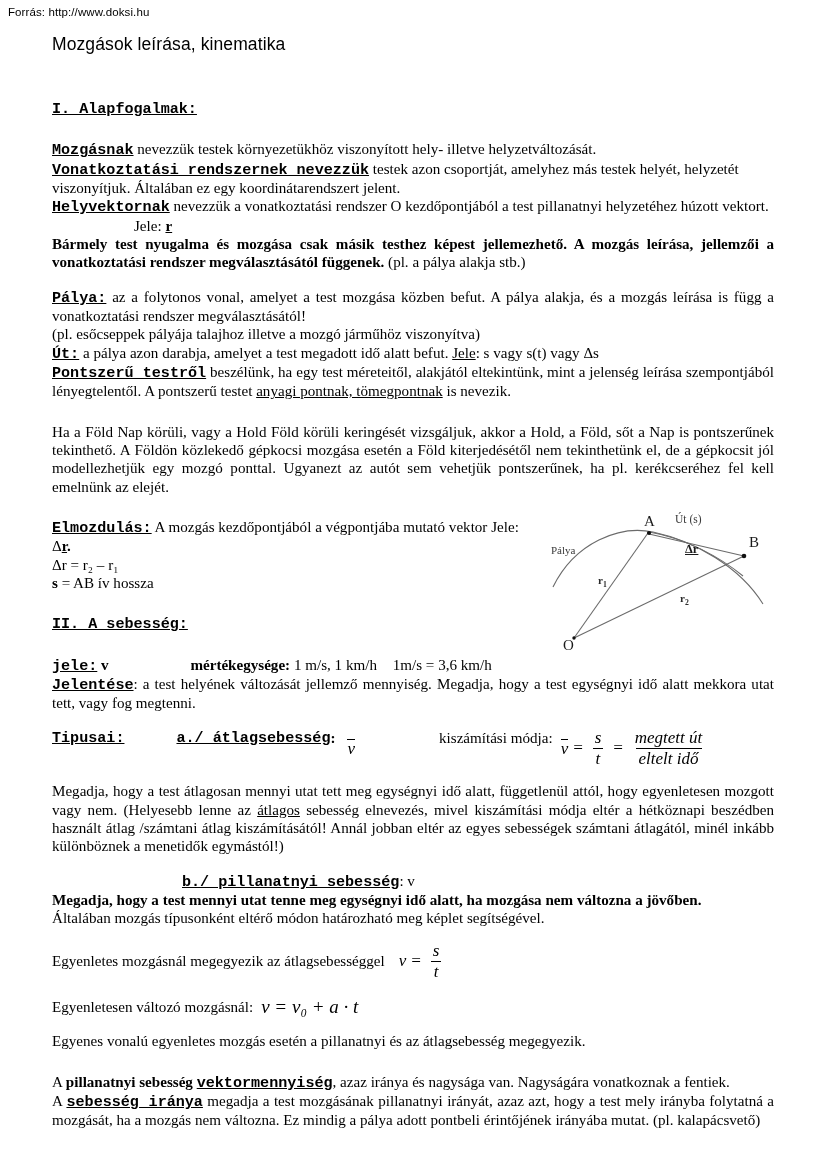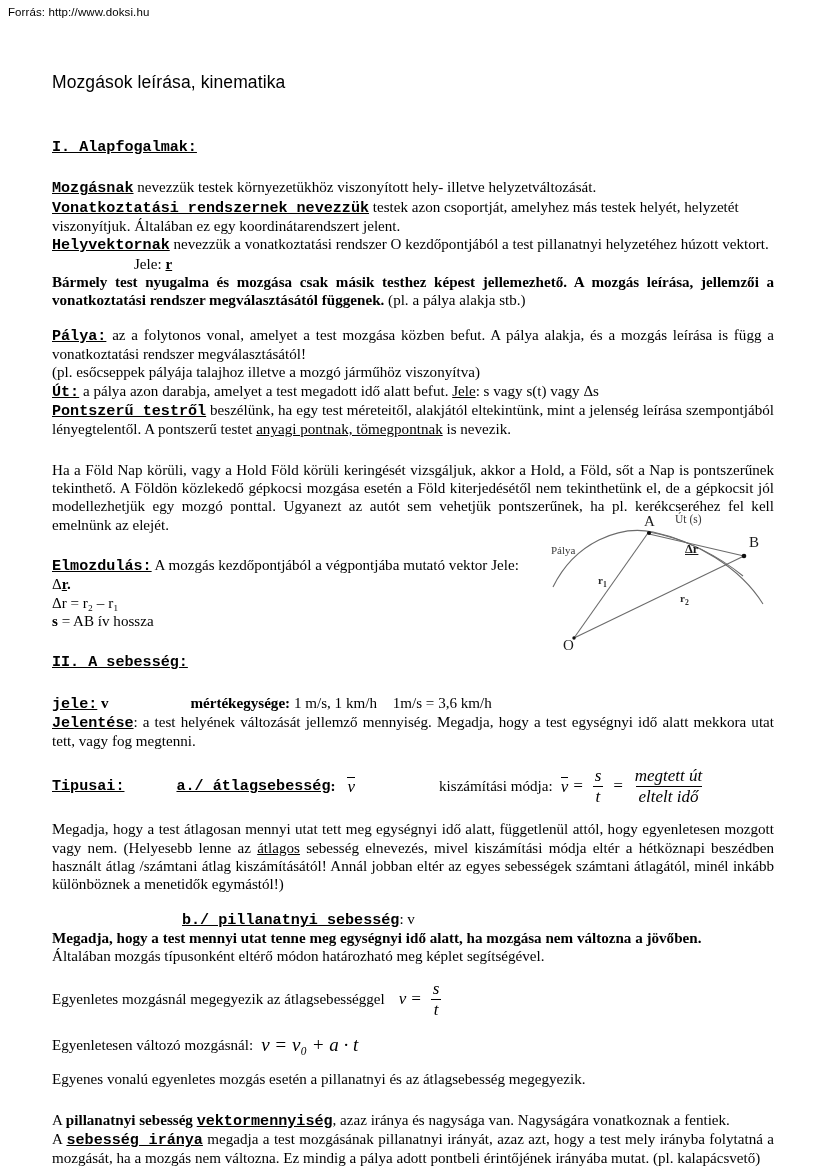--- a/index.html
+++ b/index.html
@@ -19,21 +19,20 @@
     left: 8px; top: 6px;
     font-family: "Liberation Sans", sans-serif;
     font-size: 11.5px;
     color: #000;
     letter-spacing: 0.1px;
   }
   .page {
     position: absolute;
     left: 52px; top: 34px;
     width: 722px;
-    margin-top: 38px;
   }
   h1.doc-title {
     font-family: "Liberation Sans", sans-serif;
     font-weight: normal;
     font-size: 17.5px;
     margin: 0 0 0 0;
     letter-spacing: 0.1px;
     line-height: 1.2;
   }
   p {
@@ -180,21 +179,21 @@
     <span>1 m/s, 1 km/h</span>
     <span style="display:inline-block;width:12px;"></span><span>1m/s = 3,6 km/h</span>
   </p>
 
   <p class="just">
     <span class="bu">Jelentése</span><span>: a test helyének változását jellemző mennyiség. Megadja, hogy a test egységnyi idő alatt mekkora utat tett, vagy fog megtenni.</span>
   </p>
 
   <div class="gap-md"></div>
 
-  <p style="display:flex;align-items:center;">
+  <p style="display:flex;">
     <span class="bu">Tipusai:</span>
     <span style="display:inline-block;width:52px;"></span>
     <span class="bu">a./ átlagsebesség</span>
       <span class="b">:</span>
     <span style="display:inline-block;width:12px;"></span>
     <span class="math">
         <span class="ovl">v</span>
       </span>
     <span style="display:inline-block;width:84px;"></span>
     <span>kiszámítási módja:</span>

